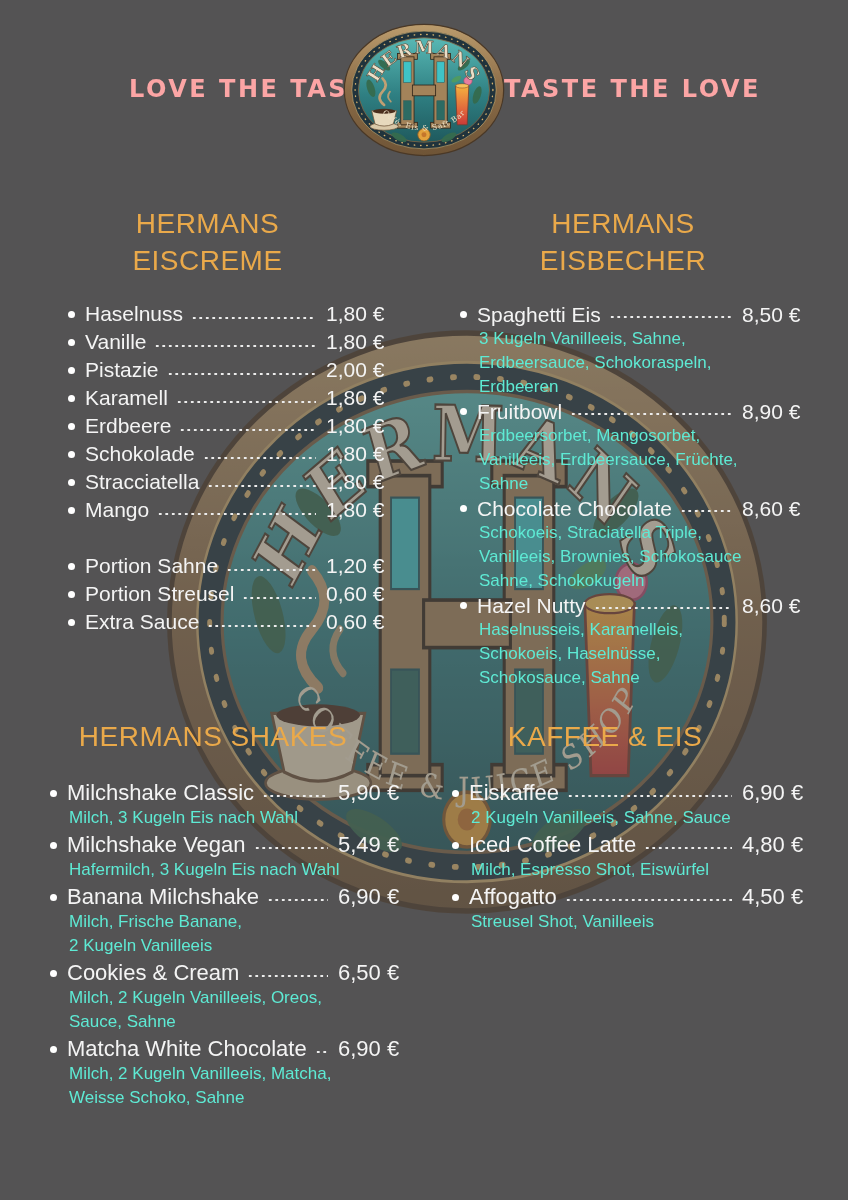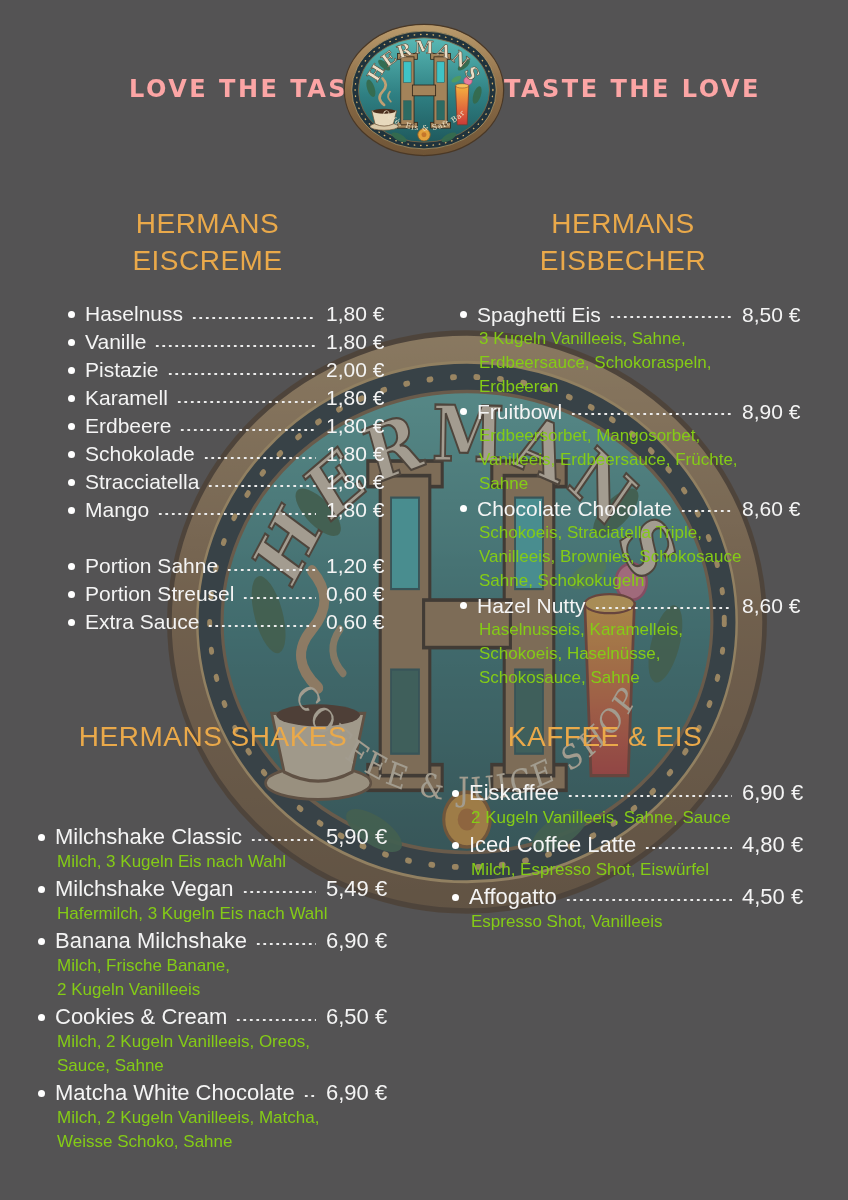--- a/index.html
+++ b/index.html
@@ -27,36 +27,36 @@
     font-weight:400;letter-spacing:.5px;text-align:center;
   }
   .h-eiscreme{left:60px;top:205px;width:295px;}
   .h-eisbecher{left:468px;top:205px;width:310px;}
   .h-shakes{left:40px;top:718px;width:346px;text-align:center;}
   .h-kaffee{left:434px;top:718px;width:342px;}
   
   .menu-list{position:absolute;}
   .list-eiscreme{left:62px;top:300px;width:330px;}
   .list-eisbecher{left:452px;top:302px;width:356px;}
-  .list-shakes{left:30px;top:780px;width:362px;margin-top:44px;}
+  .list-shakes{left:42px;top:780px;width:362px;}
   .list-kaffee{left:444px;top:780px;width:364px;}
   .row{display:flex;align-items:center;padding-left:8px;}
   .list-eiscreme .row{height:28px;font-size:21px;padding-left:6px;}
   .list-eisbecher .row{height:25px;font-size:21px;}
   .list-shakes .row,.list-kaffee .row{height:26px;font-size:22px;margin-top:2px;}
   .list-shakes .row:first-child,.list-kaffee .row:first-child{margin-top:0;}
   .bullet{flex:none;width:7px;height:7px;border-radius:50%;background:#ffffff;margin-right:10px;}
   .iname{white-space:nowrap;}
   .leader{
     flex:1;height:4px;align-self:flex-end;margin:0 10px 8px 8px;
     background-image:radial-gradient(circle,#ececec 1.25px,rgba(0,0,0,0) 1.4px);
     background-size:6.5px 4px;background-repeat:repeat-x;background-position:0 bottom;
   }
   .price{flex:none;width:66px;text-align:left;white-space:nowrap;}
-  .desc{font-size:17px;line-height:24px;color:#84cc16;margin-left:27px;white-space:nowrap;}
+  .desc{font-size:17px;line-height:24px;color:#5eead4;margin-left:27px;white-space:nowrap;}
   .group-gap{height:28px;}
 </style>
 </head>
 <body>
 
 <div class="page">
 
   <div class="watermark"><svg viewBox="0 0 200 164" preserveAspectRatio="none">
       <defs>
         <linearGradient id="gRing" x1="0" y1="0" x2="0" y2="1">
@@ -394,16 +394,16 @@
         <span class="leader"></span>
         <span class="price">4,80 €</span>
       </div>
       <div class="desc">Milch, Espresso Shot, Eiswürfel</div>
       <div class="row">
         <span class="bullet"></span>
         <span class="iname">Affogatto</span>
         <span class="leader"></span>
         <span class="price">4,50 €</span>
       </div>
-      <div class="desc">Espresso Shot, Vanilleeis</div>
+      <div class="desc">Streusel Shot, Vanilleeis</div>
     </div>
 
 </div>
 
 </body></html>

